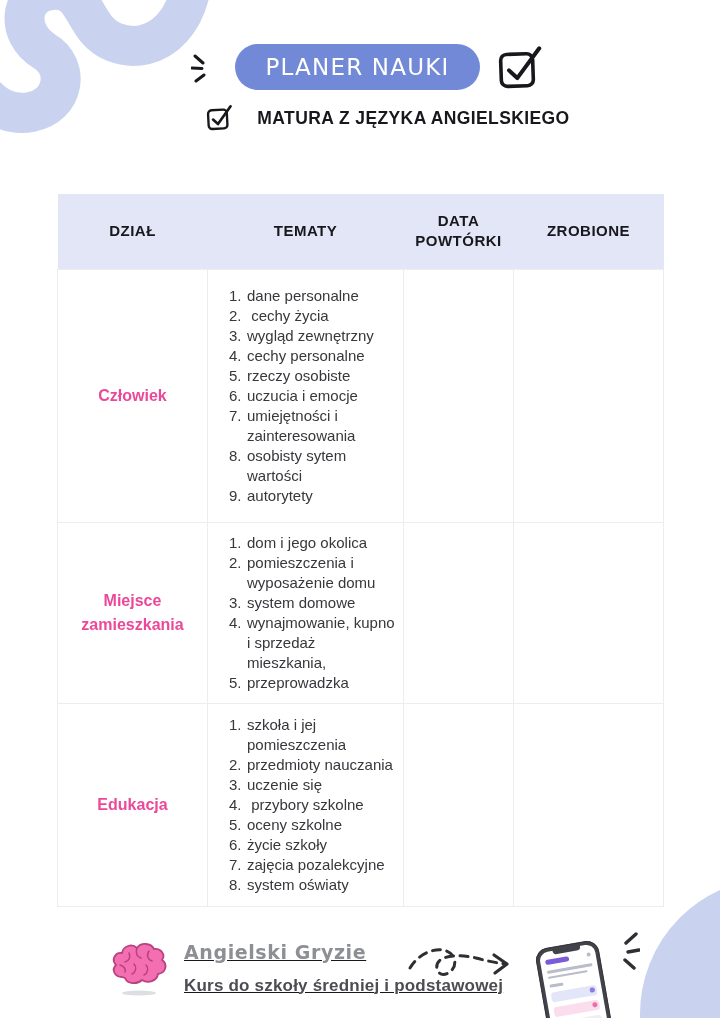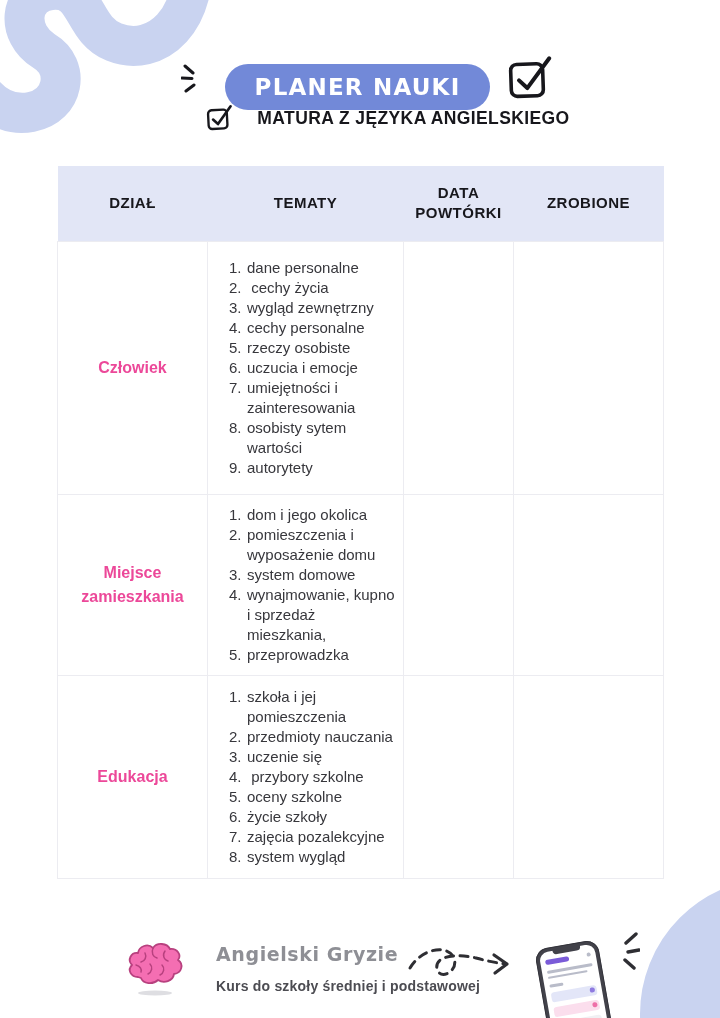--- a/index.html
+++ b/index.html
@@ -27,33 +27,33 @@
   }
   
   .title-row{
     position:absolute;top:44px;left:0;width:100%;
     display:flex;justify-content:center;align-items:center;gap:17px;
     padding-left:14px;
   }
   .badge{
     background:var(--accent);color:#fff;border-radius:26px;
     padding:10px 30px;font-family:"DejaVu Sans",sans-serif;
-    font-weight:bold;font-size:23px;letter-spacing:1.2px;margin-top:20px;
+    font-weight:normal;font-size:23px;letter-spacing:1.2px;
   }
   .subtitle-row{
     position:absolute;top:103px;left:0;width:100%;
     display:flex;justify-content:center;align-items:flex-end;gap:24px;margin-left:28px;
   }
   .subtitle-text{
     text-align:center;font-weight:bold;font-size:17.5px;line-height:1.45;
     letter-spacing:.4px;color:var(--ink);white-space:nowrap;
   }
   
   table.planner{
-    position:absolute;left:57px;top:166px;width:606px;
+    position:absolute;left:57px;top:194px;width:606px;
     border-collapse:collapse;table-layout:fixed;
   }
   table.planner thead th{
     background:var(--header-bg);height:75px;vertical-align:middle;
     font-size:15px;font-weight:bold;letter-spacing:.5px;color:var(--ink);
     white-space:pre-line;line-height:1.35;text-align:center;
   }
   table.planner tbody td{border:1px solid var(--border);vertical-align:middle;}
   table.planner tbody tr:nth-child(1){height:253px;}
   table.planner tbody tr:nth-child(2){height:162px;}
@@ -68,26 +68,26 @@
     font-size:15px;line-height:20px;color:var(--body-ink);
   }
   td.cell-tematy li{
     counter-increment:item;white-space:pre-wrap;
     padding-left:18px;text-indent:-18px;
   }
   td.cell-tematy li::before{
     content:counter(item) ".";display:inline-block;width:18px;text-indent:0;
   }
   
-  .footer{position:absolute;left:124px;top:938px;display:flex;align-items:center;gap:28px;}
+  .footer{position:absolute;left:108px;top:938px;display:flex;align-items:center;gap:12px;text-decoration:underline;}
   .brand-name{
     font-family:"DejaVu Sans",sans-serif;font-weight:bold;font-size:19px;
     letter-spacing:.6px;color:#8e8f95;
   }
-  .brand-tagline{margin-top:13px;font-weight:bold;font-size:14px;letter-spacing:.2px;color:#4c4c52;}
+  .brand-tagline{margin-top:13px;font-weight:bold;font-size:17px;letter-spacing:.2px;color:#4c4c52;}
   .arrow-wrap{position:absolute;left:404px;top:938px;}
   
   .phone{
     position:absolute;left:534px;top:950px;width:64px;height:120px;
     background:#42424a;border-radius:13px;padding:4px;
     transform:rotate(-10deg);transform-origin:top left;
     box-shadow:0 0 0 1px #35353c inset;
   }
   .phone-notch{position:absolute;left:18px;top:3px;width:28px;height:5px;background:#42424a;border-radius:0 0 4px 4px;z-index:2;}
   .phone-screen{width:100%;height:100%;background:#fff;border-radius:9px;overflow:hidden;padding:8px 5px 0 5px;position:relative;}
@@ -198,21 +198,21 @@
           <td class="cell-tematy">
             <ol>
               <li>szkoła i jej
 pomieszczenia</li>
               <li>przedmioty nauczania</li>
               <li>uczenie się</li>
               <li> przybory szkolne</li>
               <li>oceny szkolne</li>
               <li>życie szkoły</li>
               <li>zajęcia pozalekcyjne</li>
-              <li>system wygląd</li>
+              <li>system oświaty</li>
             </ol>
           </td>
           <td class="cell-data"></td>
           <td class="cell-done"></td>
         </tr>
       </tbody>
   </table>
 
   <div class="footer">
     <svg width="64" height="60" viewBox="0 0 64 58">

